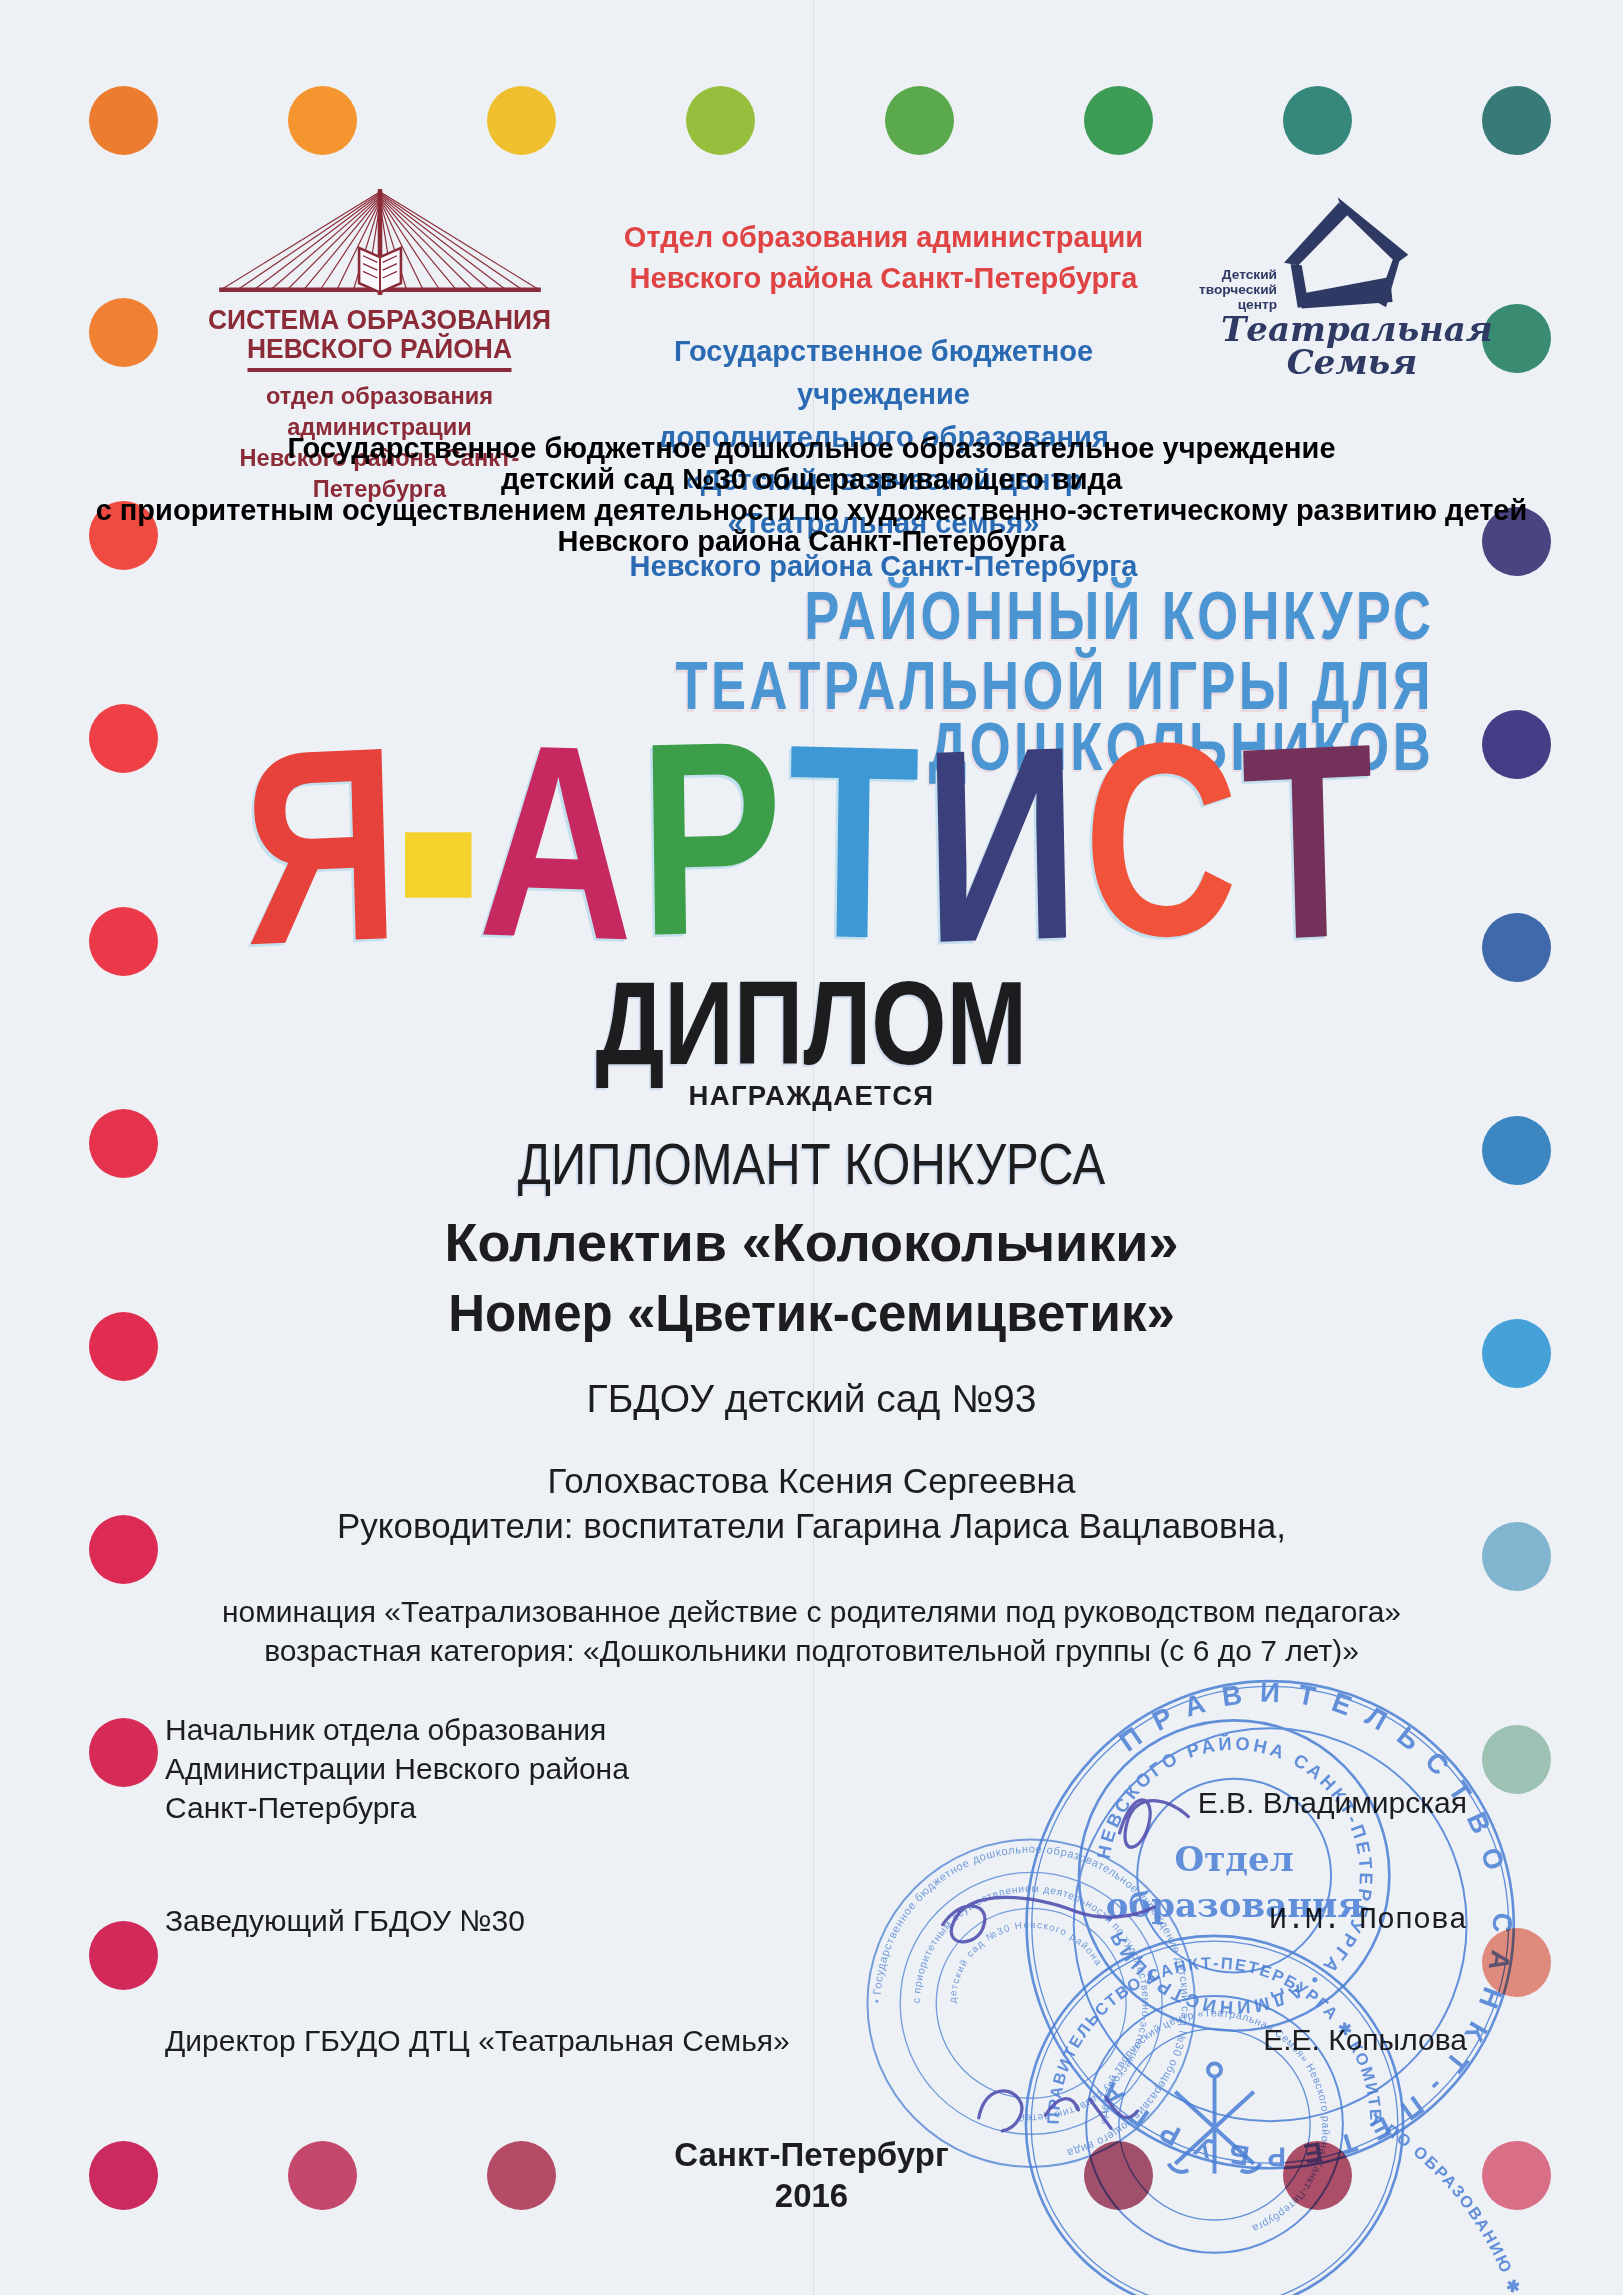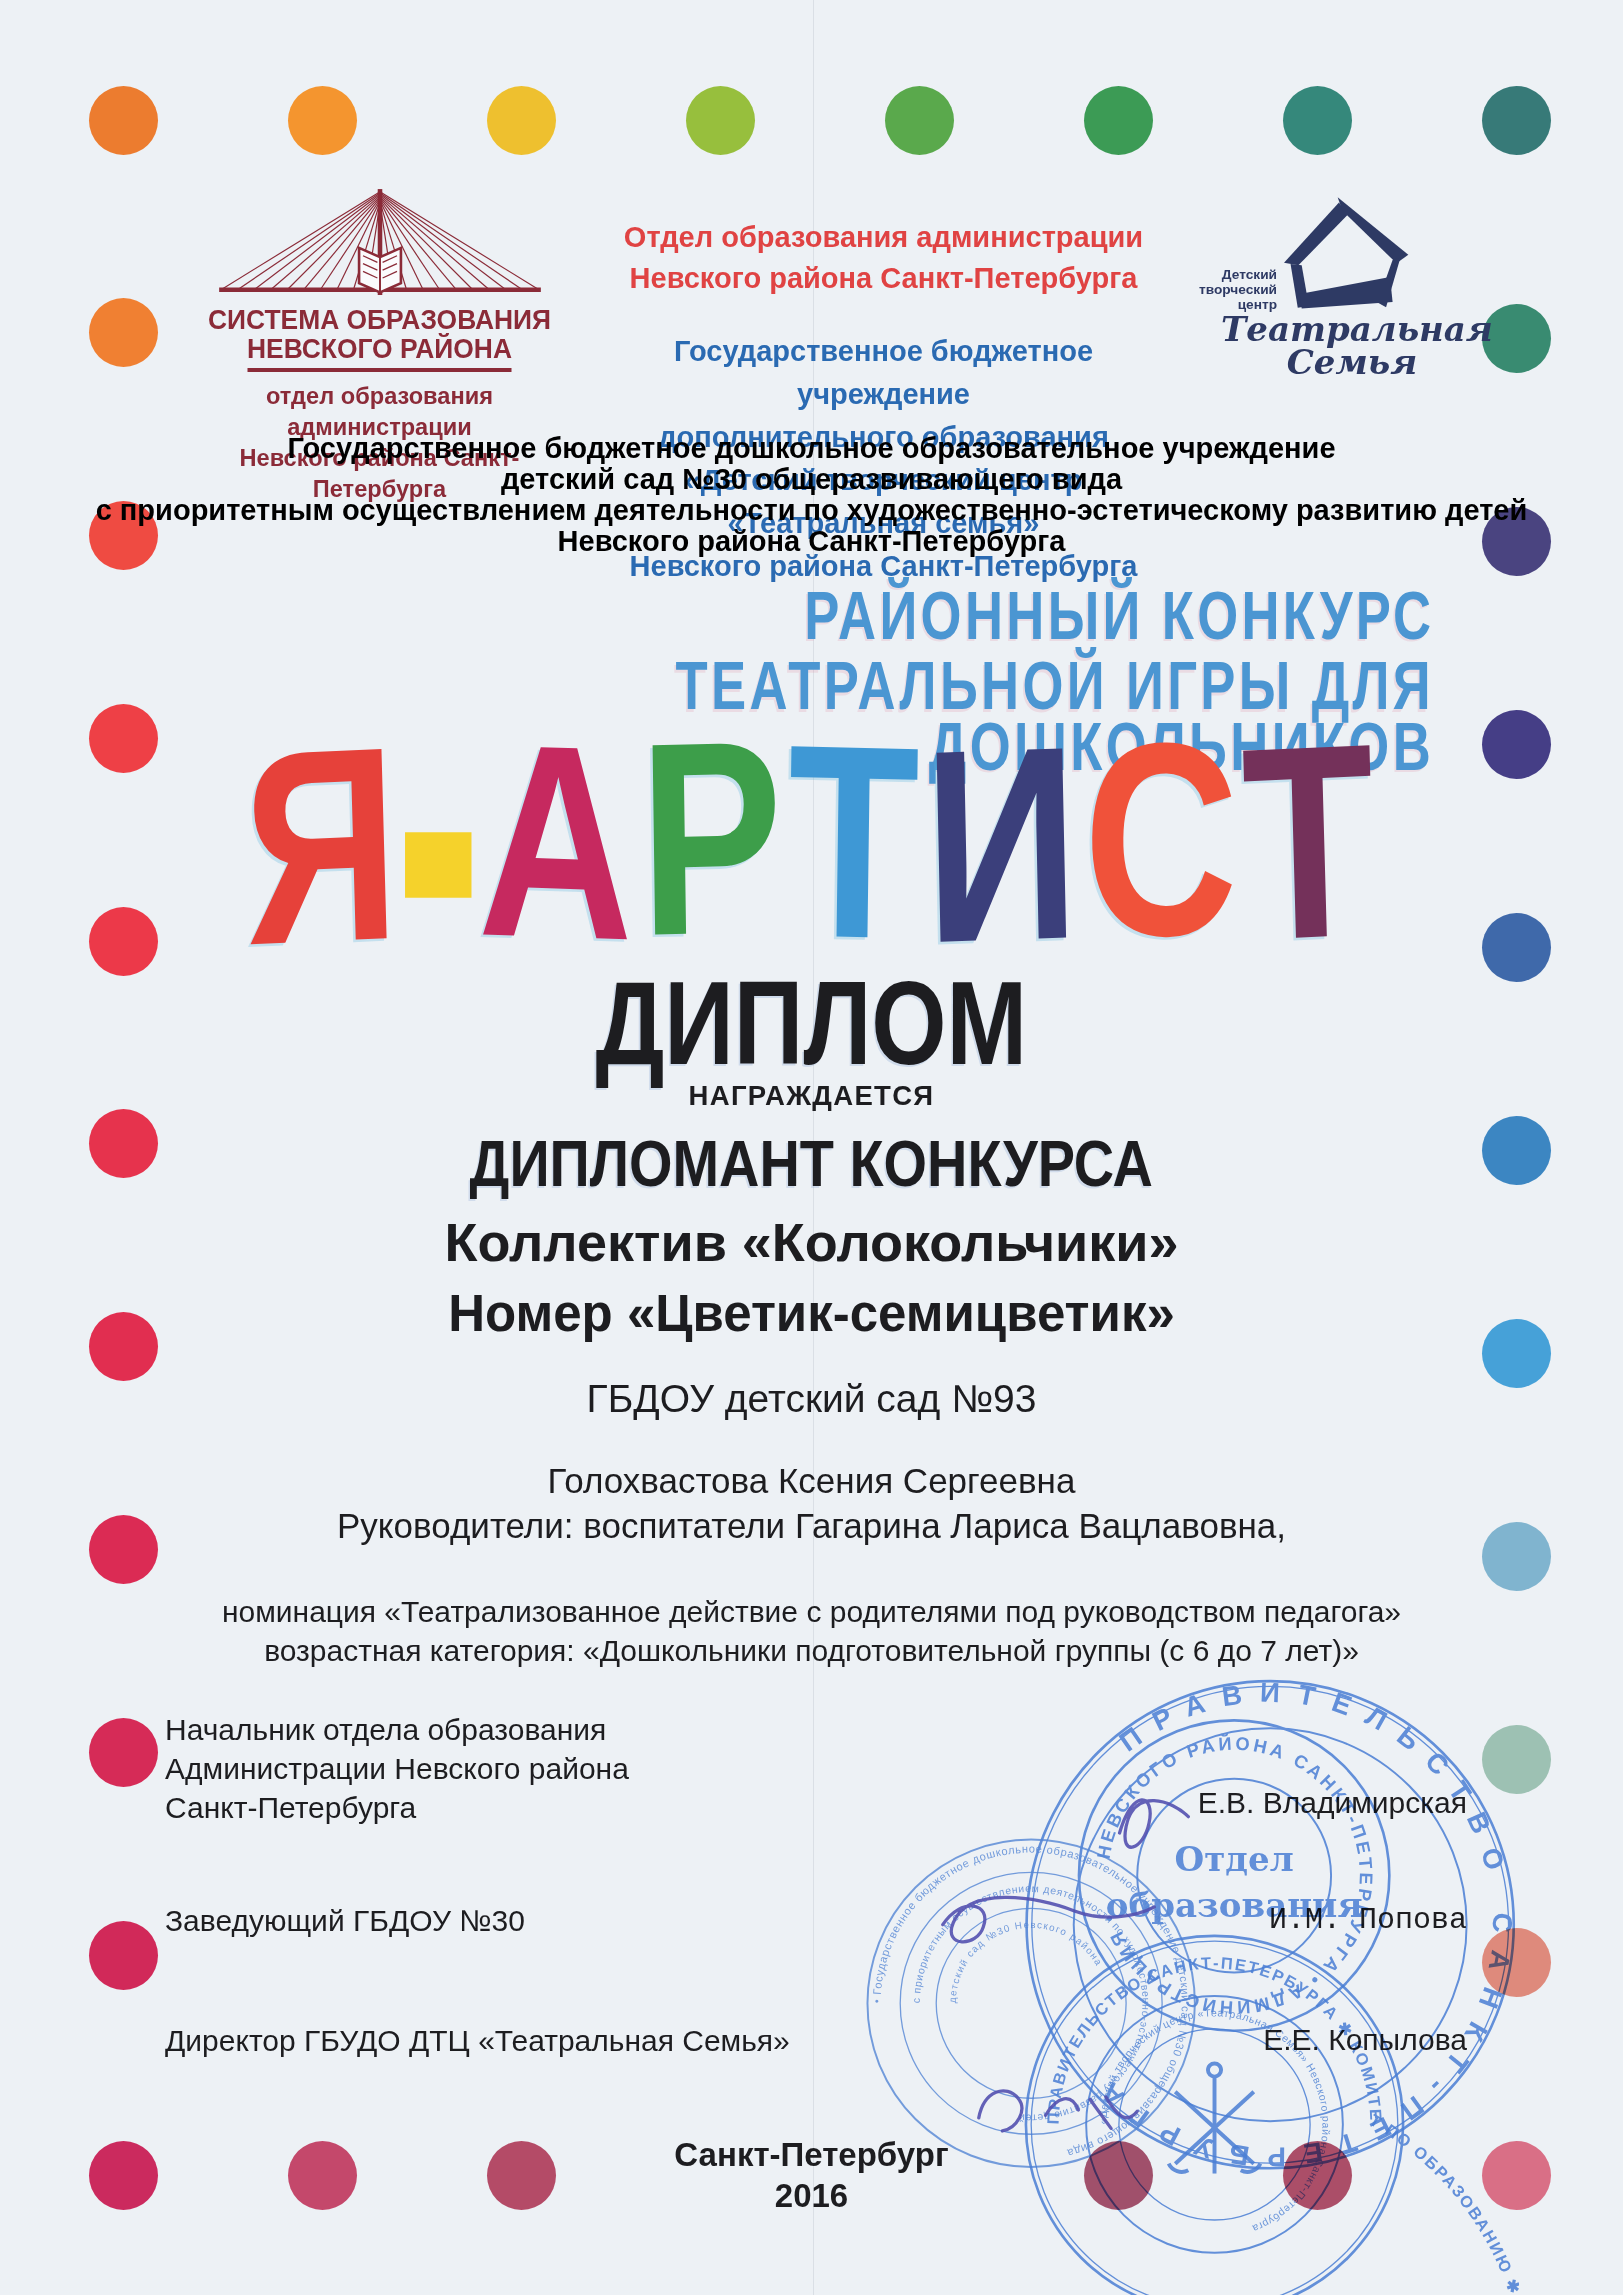--- a/index.html
+++ b/index.html
@@ -58,21 +58,21 @@
   .tl:nth-child(5){ transform:rotate(1deg); }
   .tl:nth-child(6){ transform:rotate(-1.5deg) translateY(2.6px); }
   .tl:nth-child(7){ transform:rotate(1deg) translateY(-2.6px); }
   .tl:nth-child(8){ transform:rotate(-2deg); }
 
   
   .h-diploma { top:961px; font-size:118px; line-height:124px; font-weight:bold; }
   .h-diploma span { display:inline-block; transform:scaleX(0.82);
                     text-shadow:-2px 2px 0 rgba(100,140,200,0.22); }
   .h-awarded { top:1079px; font-size:27.5px; line-height:34px; font-weight:bold; letter-spacing:1.3px; }
-  .h-winner  { top:1122px; font-size:65px; line-height:84px; font-weight:bold; }
+  .h-winner  { top:1122px; font-size:57px; line-height:84px; font-weight:normal; }
   .h-winner span { display:inline-block; transform:scaleX(0.86);
                    text-shadow:-2px 2px 0 rgba(100,140,200,0.2); }
   .h-collective { top:1212px; font-size:54px; line-height:60px; font-weight:bold; }
   .h-number     { top:1284px; font-size:51px; line-height:59px; font-weight:bold; }
   .h-kg93       { top:1378px; font-size:39px; line-height:42px; }
   .h-leaders    { top:1458px; font-size:35px; line-height:45px; }
   .h-nomination { top:1592px; font-size:30px; line-height:39px; }
 
   
   .sig-label { position:absolute; left:165px; font-size:30px; line-height:39px; }

